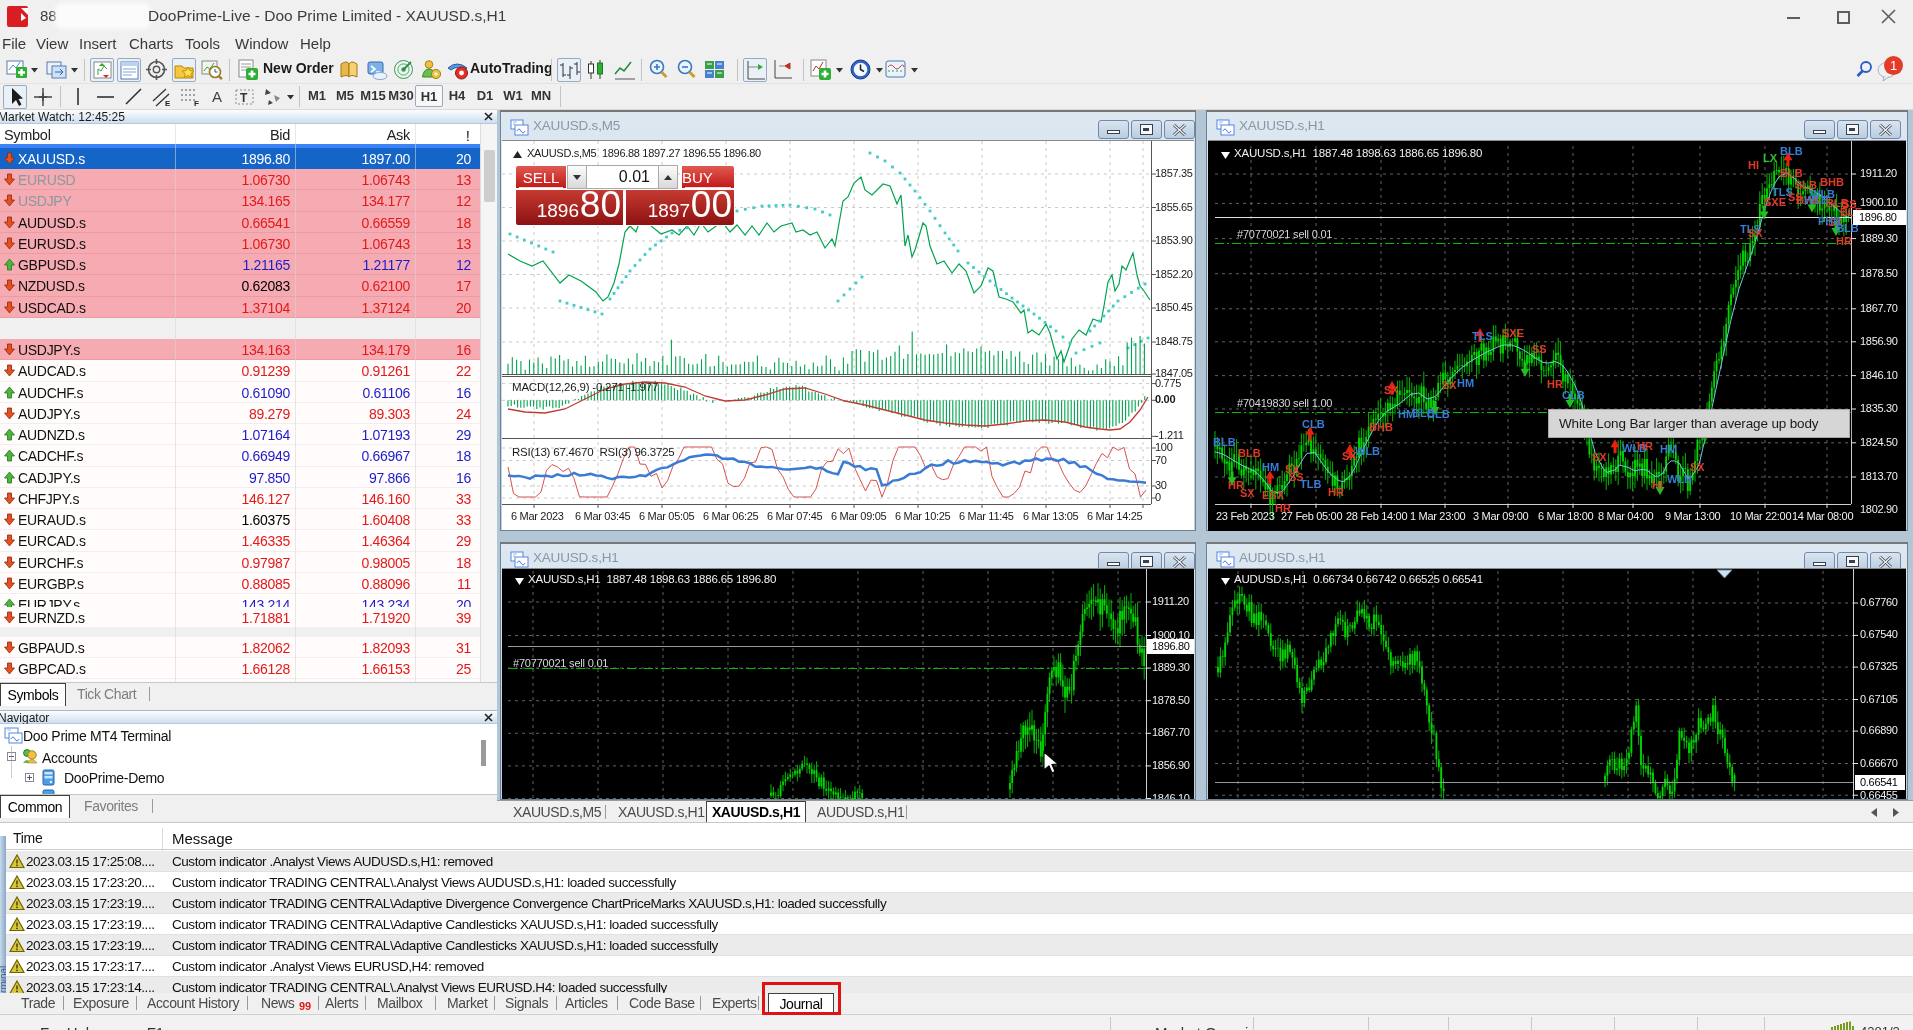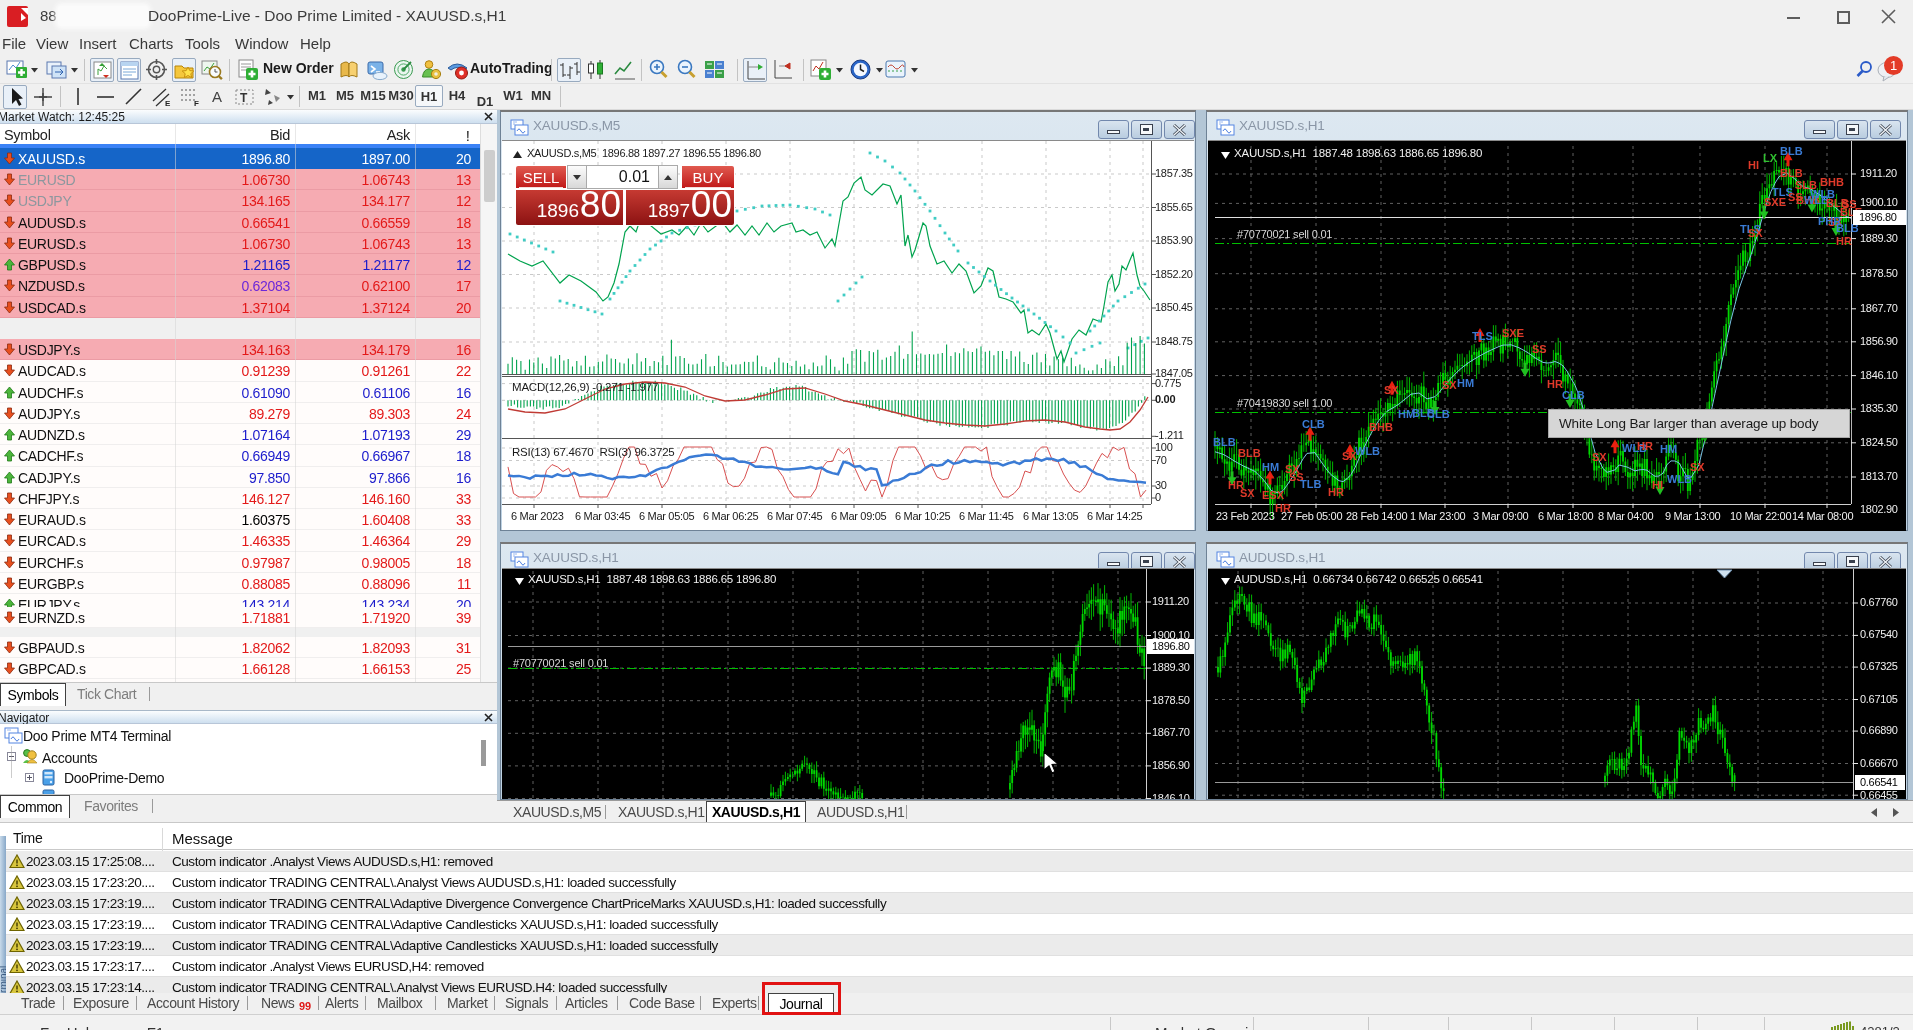--- a/index.html
+++ b/index.html
@@ -254,21 +254,21 @@
 <svg class="abs" style="left:287px;top:11px" width="8" height="6">
       <path d="M0 0 h7 l-3.5 4.5 Z" fill="#333"></path>
     </svg>
 <div class="sep1" style="left:299px;top:2px;height:21px"></div>
 <div class="tf" style="left:303px;top:1px;">M1</div>
 <div class="tf" style="left:331px;top:1px;">M5</div>
 <div class="tf" style="left:359px;top:1px;">M15</div>
 <div class="tf" style="left:387px;top:1px;">M30</div>
 <div class="tf" style="left:415px;top:1px;border:1px solid #98aabf;background:#f6f8fa;border-radius:2px;">H1</div>
 <div class="tf" style="left:443px;top:1px;">H4</div>
-<div class="tf" style="left:471px;top:7px;">D1</div>
+<div class="tf" style="left:471px;top:1px;">D1</div>
 <div class="tf" style="left:499px;top:1px;">W1</div>
 <div class="tf" style="left:527px;top:1px;">MN</div>
 <div class="sep1" style="left:560px;top:2px;height:21px"></div>
 </div>
 <div class="tb" style="left:0;top:110px;width:600px;height:712px;background:#f0f0f0">
 <div class="abs" style="left:0;top:0;width:497px;height:14px;background:linear-gradient(#fbfdfe,#cedfef);border-bottom:1px solid #b8c6d8">
       <div class="abs" style="left:-2px;top:0px;font-size:12px;color:#1a1a1a">Market Watch: 12:45:25</div>
       <svg class="abs" style="left:484px;top:2px" width="10" height="10">
         <path d="M1 1 L8 8 M8 1 L1 8" stroke="#222" stroke-width="1.6"></path>
       </svg>
@@ -331,21 +331,21 @@
 <div class="sym" style="color:#111">GBPUSD.s</div>
 <div class="bid" style="color:#1c1ccc">1.21165</div>
 <div class="ask" style="color:#1c1ccc">1.21177</div>
 <div class="spr" style="color:#1c1ccc">12</div>
 </div>
 <div class="mwrow pink" style="top:165.44px;">
 <svg class="abs" style="left:3px;top:4px" width="13" height="13">
         <path d="M4.5 1 h4 v5 h3 l-5 6 -5 -6 h3 Z" fill="#e84f1e" stroke="#8a2a10" stroke-width="0.8"></path>
       </svg>
 <div class="sym" style="color:#111">NZDUSD.s</div>
-<div class="bid" style="color:#6d28d9">0.62083</div>
+<div class="bid" style="color:#000000">0.62083</div>
 <div class="ask" style="color:#e31919">0.62100</div>
 <div class="spr" style="color:#e31919">17</div>
 </div>
 <div class="mwrow pink" style="top:186.68px;">
 <svg class="abs" style="left:3px;top:4px" width="13" height="13">
         <path d="M4.5 1 h4 v5 h3 l-5 6 -5 -6 h3 Z" fill="#e84f1e" stroke="#8a2a10" stroke-width="0.8"></path>
       </svg>
 <div class="sym" style="color:#111">USDCAD.s</div>
 <div class="bid" style="color:#e31919">1.37104</div>
 <div class="ask" style="color:#e31919">1.37124</div>
@@ -733,21 +733,21 @@
             <svg class="abs" style="left:5px;top:9px" width="9" height="6">
               <path d="M0 0 h8 l-4 5 Z" fill="#333"></path>
             </svg>
           </div>
 <div class="abs" style="left:72px;top:0;width:71px;height:24px;background:#fff;border-top:1px solid #aaa;border-bottom:1px solid #aaa;font-size:16px;color:#111;text-align:right;line-height:22px;padding-right:8px">0.01</div>
 <div class="abs" style="left:143px;top:0;width:20px;height:24px;background:linear-gradient(#fcfcfc,#d8d8d8);border:1px solid #aaa">
             <svg class="abs" style="left:5px;top:9px" width="9" height="6">
               <path d="M0 5 h8 l-4 -5 Z" fill="#333"></path>
             </svg>
           </div>
-<div class="abs" style="left:166px;top:0;width:54px;height:24px;background:linear-gradient(#e05a50,#c01818);border:1px solid #fff;border-radius:0 3px 0 0;color:#fff;font-size:15px;text-align:center;line-height:23px">BUY</div>
+<div class="abs" style="left:166px;top:0;width:54px;height:24px;background:linear-gradient(#e05a50,#c01818);border:1px solid #fff;border-radius:0 3px 0 0;color:#fff;font-size:15px;text-align:left;line-height:23px">BUY</div>
 <div class="abs" style="left:4px;top:22px;width:44px;height:1px;background:#fff;opacity:.85"></div>
 <div class="abs" style="left:170px;top:22px;width:46px;height:1px;background:#fff;opacity:.85"></div>
 <div class="abs" style="left:0;top:24px;width:109px;height:37px;background:linear-gradient(#c63a32,#8c1212);border:1px solid #fff;border-radius:0 0 0 3px">
             <div class="abs" style="right:44px;bottom:3px;font-size:19px;color:#fff">1896</div>
             <div class="abs" style="right:2px;bottom:-1px;font-size:37px;color:#fff">80</div>
           </div>
 <div class="abs" style="left:110px;top:24px;width:110px;height:37px;background:linear-gradient(#c63a32,#8c1212);border:1px solid #fff;border-radius:0 0 3px 0">
             <div class="abs" style="right:44px;bottom:3px;font-size:19px;color:#fff">1897</div>
             <div class="abs" style="right:2px;bottom:-1px;font-size:37px;color:#fff">00</div>
           </div>

